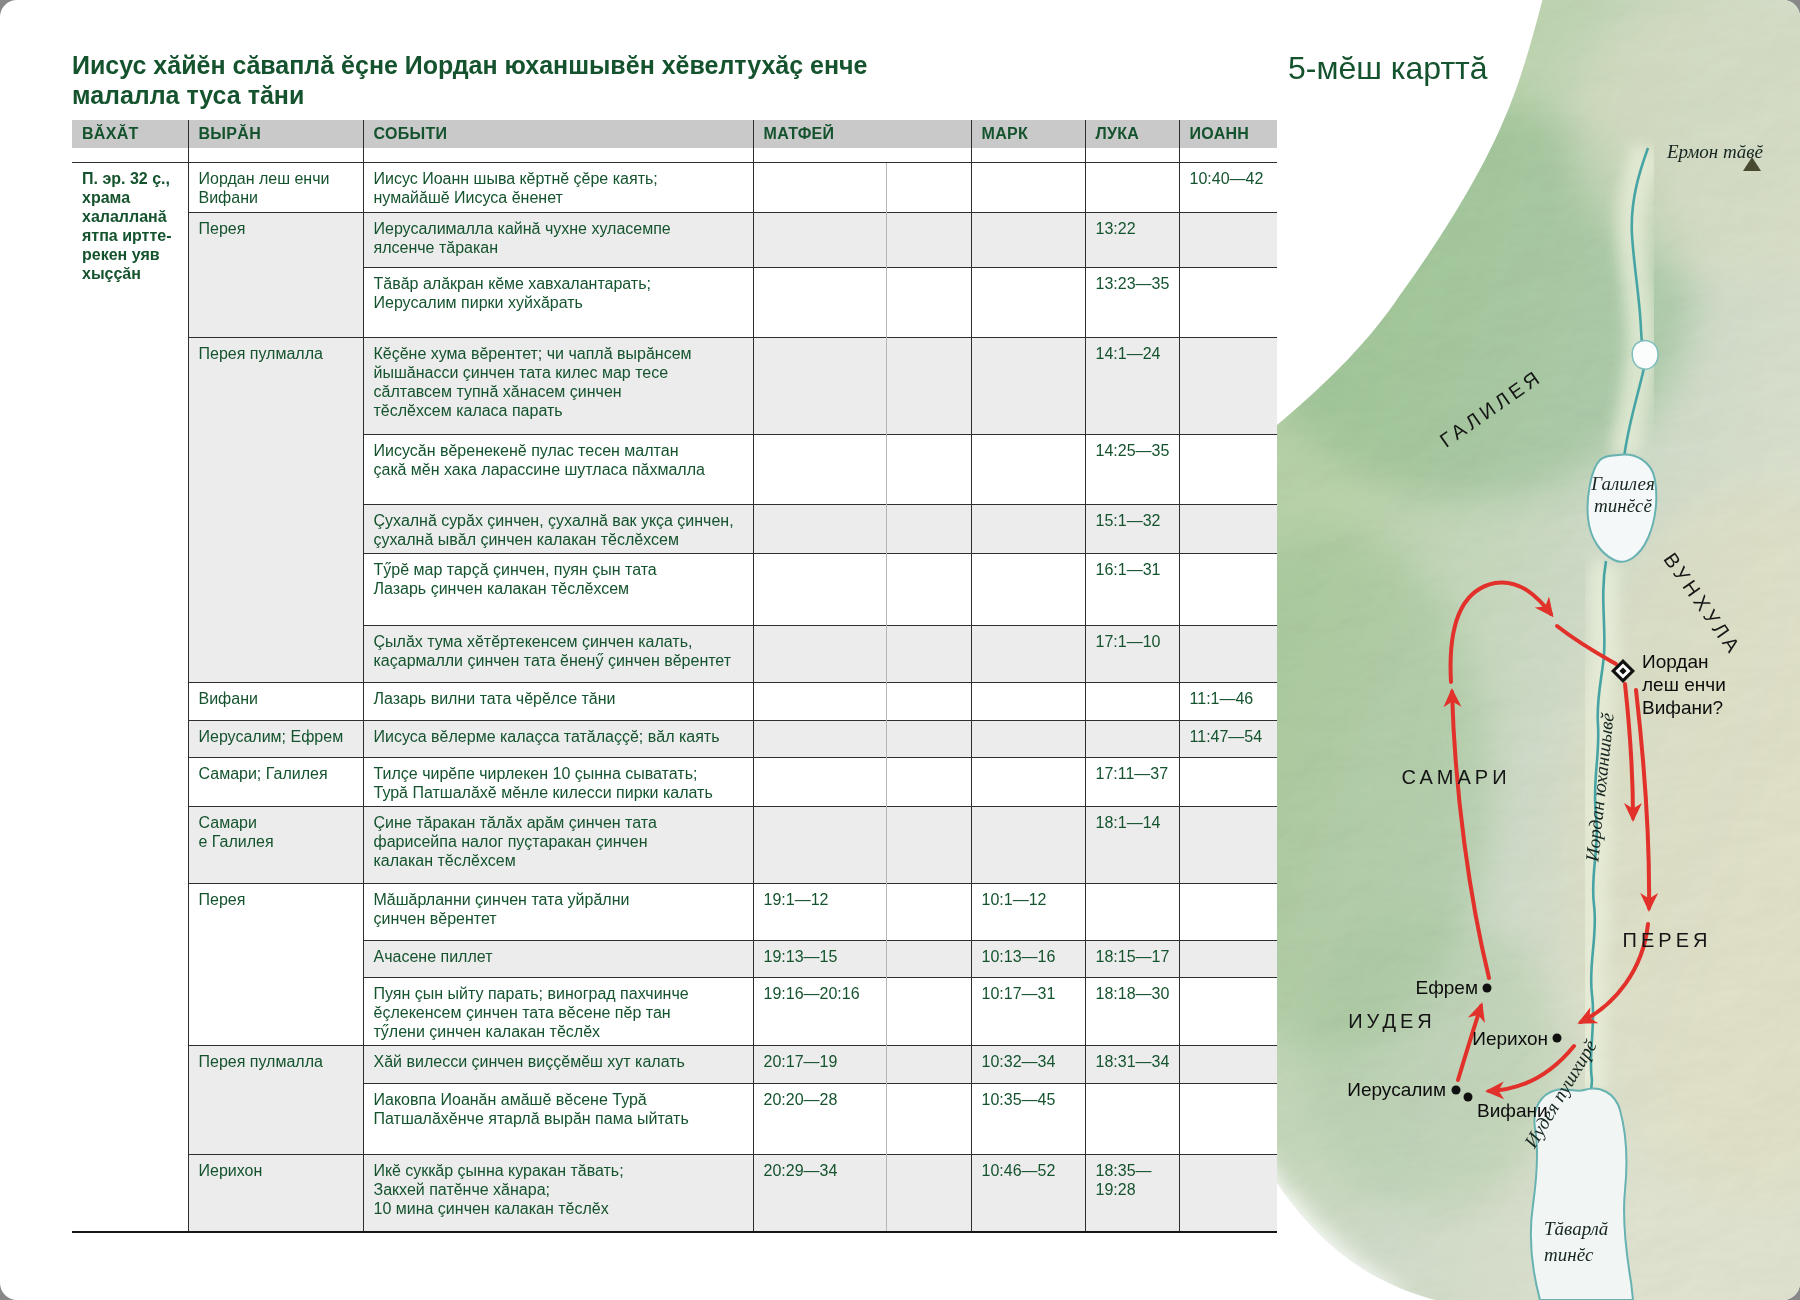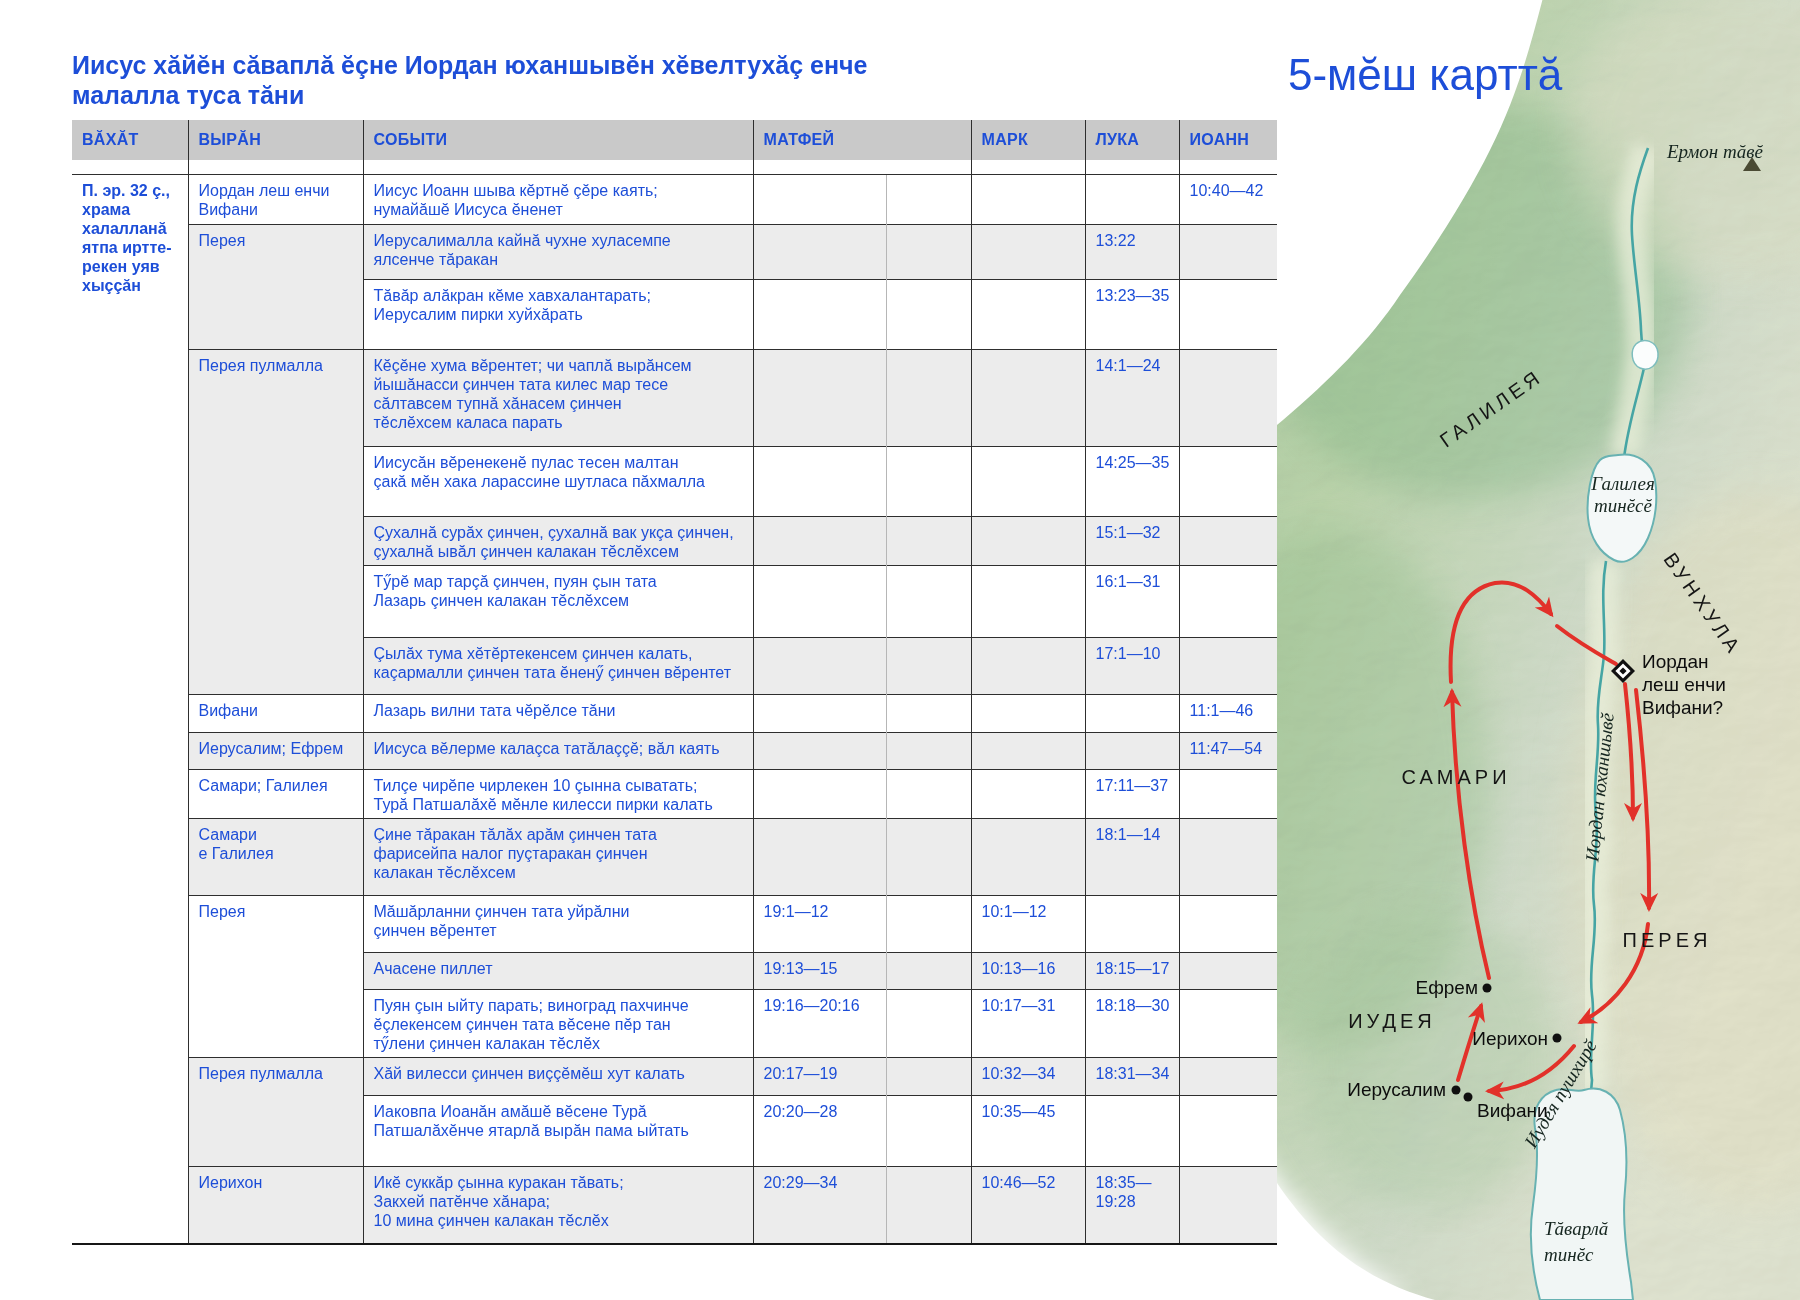--- a/index.html
+++ b/index.html
@@ -1,25 +1,25 @@
 <!DOCTYPE html>
 <html><head>
 <meta charset="utf-8">
 <style>
   html,body{margin:0;padding:0;background:#888;}
   .page{position:relative;width:1800px;height:1300px;background:#ffffff;overflow:hidden;
-        font-family:"Liberation Sans","DejaVu Sans",sans-serif;color:#1d4ed8;}
+        font-family:"Liberation Sans","DejaVu Sans",sans-serif;color:#14532d;border-radius:17px;}
   
   .doc-title{position:absolute;left:72px;top:50px;font-size:25px;line-height:30px;font-weight:bold;
              white-space:pre-line;z-index:3;}
-  .map-title{position:absolute;left:1288px;top:50px;font-size:44px;font-weight:400;z-index:3;text-align:right;}
+  .map-title{position:absolute;left:1288px;top:50px;font-size:32px;font-weight:400;z-index:3;text-align:right;}
   
   .tblwrap{position:absolute;left:72px;top:120px;z-index:2;}
   table.jt{border-collapse:collapse;table-layout:fixed;width:1205px;border-bottom:2px solid #161616;}
-  table.jt th{background:#c9c9c9;height:40px;text-align:left;vertical-align:middle;
+  table.jt th{background:#c9c9c9;height:28px;text-align:left;vertical-align:middle;
               font-size:16px;font-weight:bold;letter-spacing:.3px;padding:0 4px 0 10px;}
   table.jt td{vertical-align:top;font-size:16px;line-height:19px;padding:6px 6px 4px 10px;
               white-space:pre-line;overflow:hidden;}
   tr.gap td{height:14px;padding:0;background:#fff;}
   tr.odd{background:#ffffff;}
   tr.even{background:#ececec;}
   td.time{font-weight:bold;padding-top:9px;background:#fff;}
   td.ref{padding-left:10px;padding-right:2px;}
   .bdl{border-left:1px solid #2e2e2e;}
   .bdls{border-left:1px solid #b6b6b6;}

